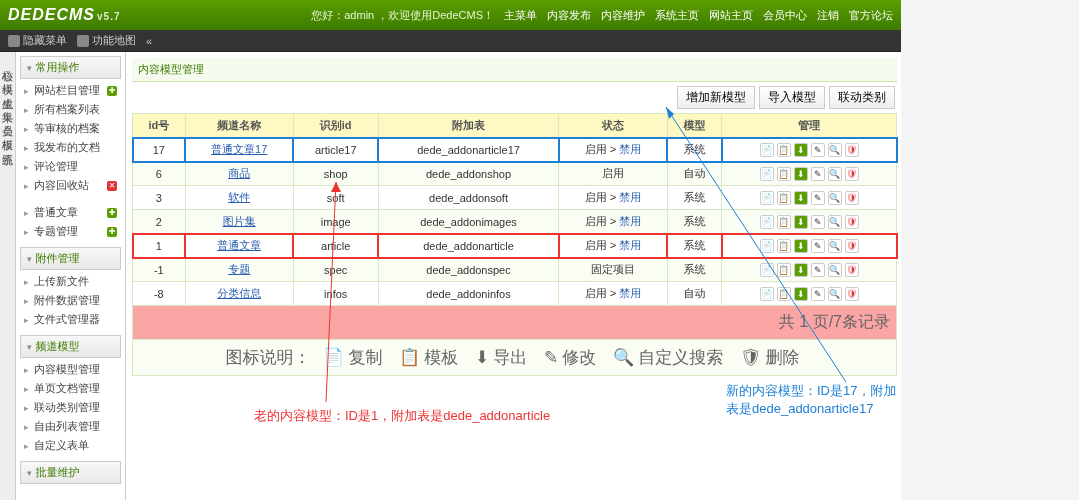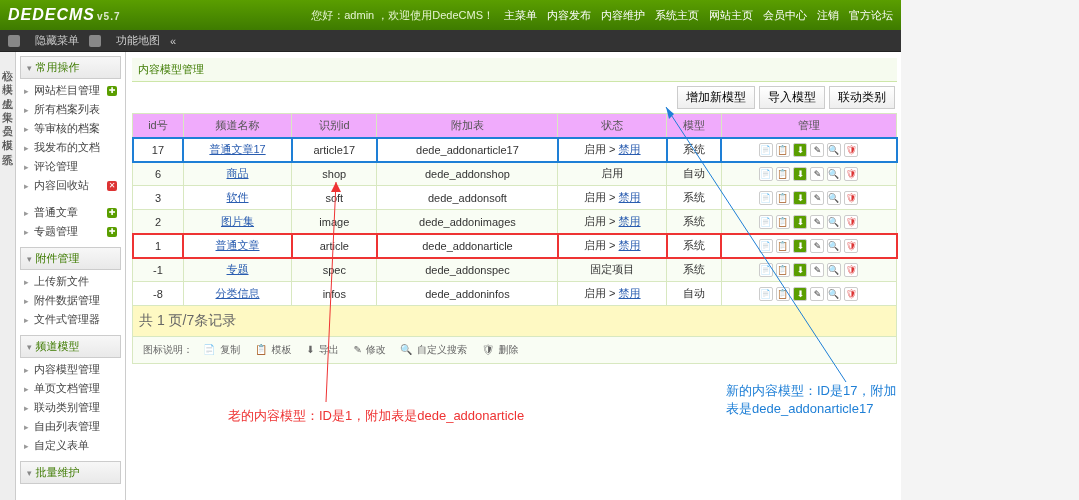--- a/index.html
+++ b/index.html
@@ -9,49 +9,49 @@
 .logo{font-style:italic;font-weight:bold;font-size:16px;letter-spacing:1px}
 .logo small{font-size:10px;font-style:normal;opacity:.8;margin-left:2px}
 .top-right{margin-left:auto;display:flex;gap:10px;font-size:11px}
 .top-right a{color:#fff;text-decoration:none;cursor:pointer}
 .top-right .greet{color:#e6f5d0}
 .top-search{display:flex;align-items:center}
 .top-search input{height:18px;width:90px;border:1px solid #888;padding:0 3px;font-size:11px}
 .top-search button{height:18px;background:#ffd800;border:1px solid #c9a800;font-size:11px;padding:0 6px;cursor:pointer}
 .bbs{color:#ffd800}
 .subbar{height:22px;background:#333;display:flex;align-items:center;padding:0 8px;gap:10px;color:#ccc;font-size:11px;border-bottom:1px solid #222}
-.subbar-item{display:flex;align-items:center;gap:15px;cursor:pointer}
+.subbar-item{display:flex;align-items:center;gap:3px;cursor:pointer}
 .ico{display:inline-block;width:12px;height:12px;background:#888;border-radius:2px}
 .main{display:flex;height:calc(100% - 52px)}
 .railcol{width:16px;background:#eee;border-right:1px solid #ccc;display:flex;flex-direction:column;align-items:center;padding-top:6px;gap:8px;font-size:11px;color:#555}
 .railcol .rch{writing-mode:vertical-rl;text-orientation:upright;line-height:14px;cursor:pointer;padding:3px 0}
 .sidebar{width:110px;background:#fff;border-right:1px solid #ccc;overflow-y:auto;padding:4px}
 .sb-group{margin-bottom:4px}
 .sb-head{background:linear-gradient(#f7f7f7,#e9e9e9);border:1px solid #ccc;padding:3px 6px;font-size:11px;color:#3e7b00;cursor:pointer;display:flex;align-items:center;gap:4px}
 .sb-head::before{content:"▾";font-size:9px;color:#888}
 .sb-list{padding:2px 0}
 .sb-item{padding:2px 4px 2px 14px;font-size:11px;color:#444;cursor:pointer;display:flex;align-items:center;justify-content:space-between;position:relative}
 .sb-item::before{content:"▸";position:absolute;left:4px;color:#999;font-size:9px}
 .badge{width:10px;height:10px;border-radius:2px;font-size:8px;display:inline-flex;align-items:center;justify-content:center;color:#fff}
 .bg-red{background:#d33}
 .bg-green{background:#5a9e00}
 .content{flex:1;padding:6px 4px 6px 6px;position:relative;overflow:hidden}
 .crumb{font-size:11px;color:#3e7b00;padding:4px 6px;border-bottom:1px solid #cde6a8;background:#f6fbef}
 .toolbar{display:flex;justify-content:flex-end;gap:4px;padding:4px 2px}
 .tbtn{border:1px solid #ccc;background:linear-gradient(#fff,#eee);padding:2px 8px;font-size:12px;cursor:pointer}
 table{width:100%;border-collapse:collapse;font-size:11px;background:#fff}
 th,td{border:1px solid #d8e8c0;padding:4px 6px;text-align:center}
-th{background:#f0abfc;color:#555;font-weight:normal}
+th{background:#fef9c3;color:#555;font-weight:bold}
 tr:nth-child(even) td{background:#f9fdf4}
 .link{color:#2a5db0;text-decoration:underline;cursor:pointer}
-.status a{color:#2a5db0;text-decoration:underline;cursor:pointer}
+.status a{color:#2a5db0;cursor:pointer}
 .ops{display:flex;gap:3px;justify-content:center}
 .ops span{width:14px;height:14px;border:1px solid #ccc;border-radius:2px;display:inline-flex;align-items:center;justify-content:center;font-size:9px;cursor:pointer;background:#fff}
-.pager{text-align:left;padding:6px;font-size:14px;color:#666;border:1px solid #d8e8c0;border-top:none;background:#fef9c3}
-.legend{text-align:left;padding:6px;font-size:10px;color:#666;border:1px solid #d8e8c0;border-top:none;background:#f9fdf4}
+.pager{text-align:right;padding:6px;font-size:16px;color:#666;border:1px solid #d8e8c0;border-top:none;background:#fca5a5}
+.legend{text-align:center;padding:6px;font-size:17px;color:#666;border:1px solid #d8e8c0;border-top:none;background:#f9fdf4}
 .legend span{margin:0 4px;cursor:pointer}
 .row-blue td{outline:2px solid #1e7fd6;outline-offset:-1px}
 .row-red td{outline:2px solid #e33;outline-offset:-1px}
 .anno{position:absolute;font-size:13px}
 .anno-blue{color:#1e7fd6}
 .anno-red{color:#e33}
 svg.arrow{position:absolute;pointer-events:none}
 </style>
 </head>
 <body>
@@ -332,17 +332,17 @@
       <span>🛡<span>删除</span></span>
     </div>
 
     <svg class="arrow" width="940" height="440" style="left:0;top:0">
       <line x1="540" y1="55" x2="720" y2="330" stroke="#1e7fd6" stroke-width="1"></line>
       <polygon points="540,55 548,62 543,67" fill="#1e7fd6"></polygon>
       <line x1="210" y1="130" x2="200" y2="350" stroke="#e33" stroke-width="1"></line>
       <polygon points="210,130 215,140 205,140" fill="#e33"></polygon>
     </svg>
     <div class="anno anno-blue" style="left:600px;top:330px">新的内容模型：ID是17，附加表是dede_addonarticle17</div>
-    <div class="anno anno-red" style="left:102px;top:355px">老的内容模型：ID是1，附加表是dede_addonarticle</div>
+    <div class="anno anno-red" style="left:128px;top:355px">老的内容模型：ID是1，附加表是dede_addonarticle</div>
   </div>
 </div>
 
 </div>
 
 </body></html>

